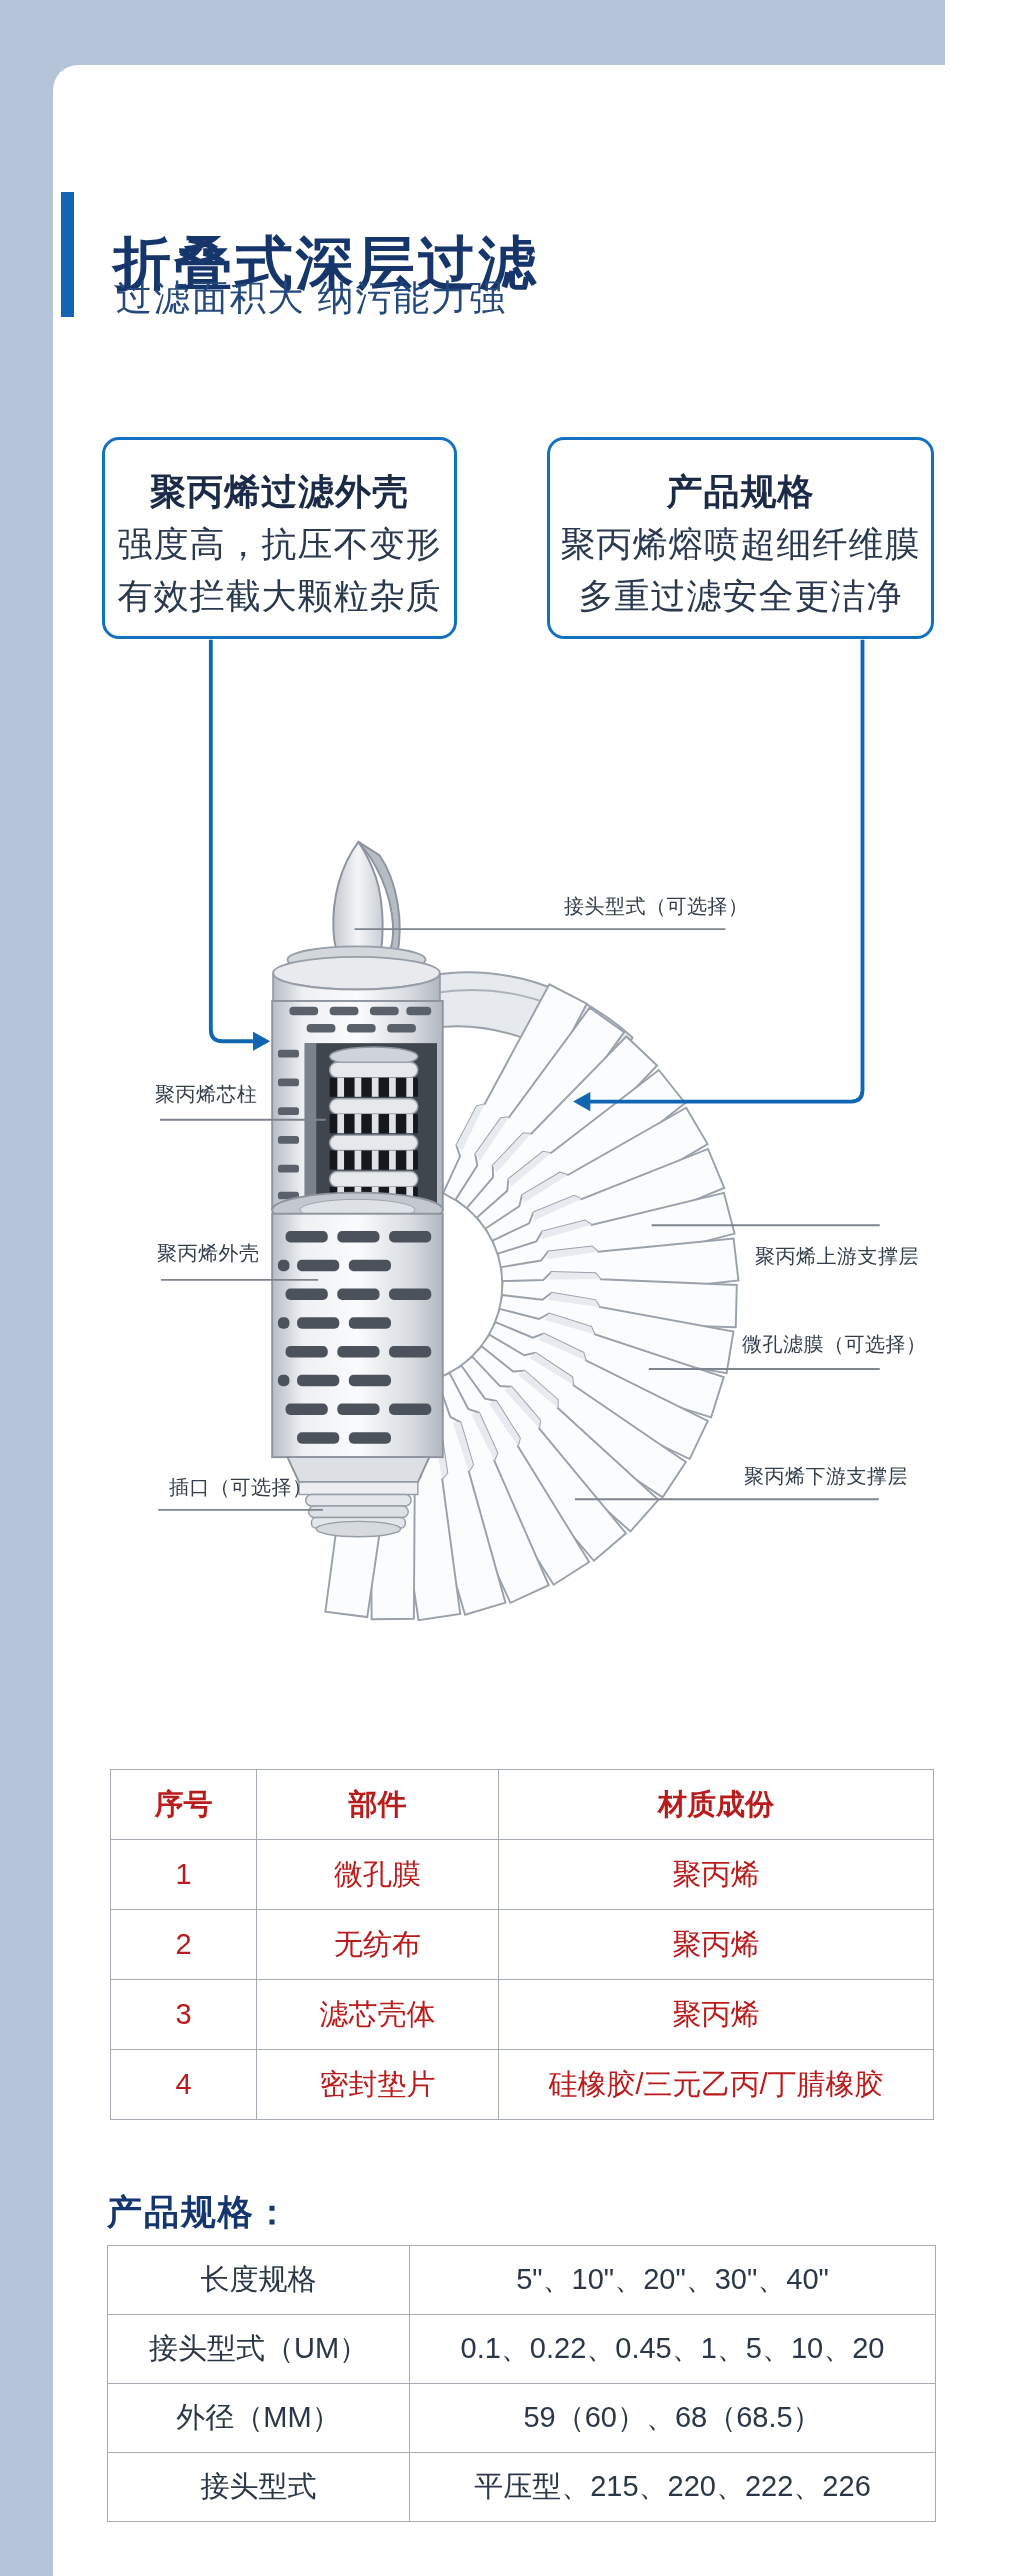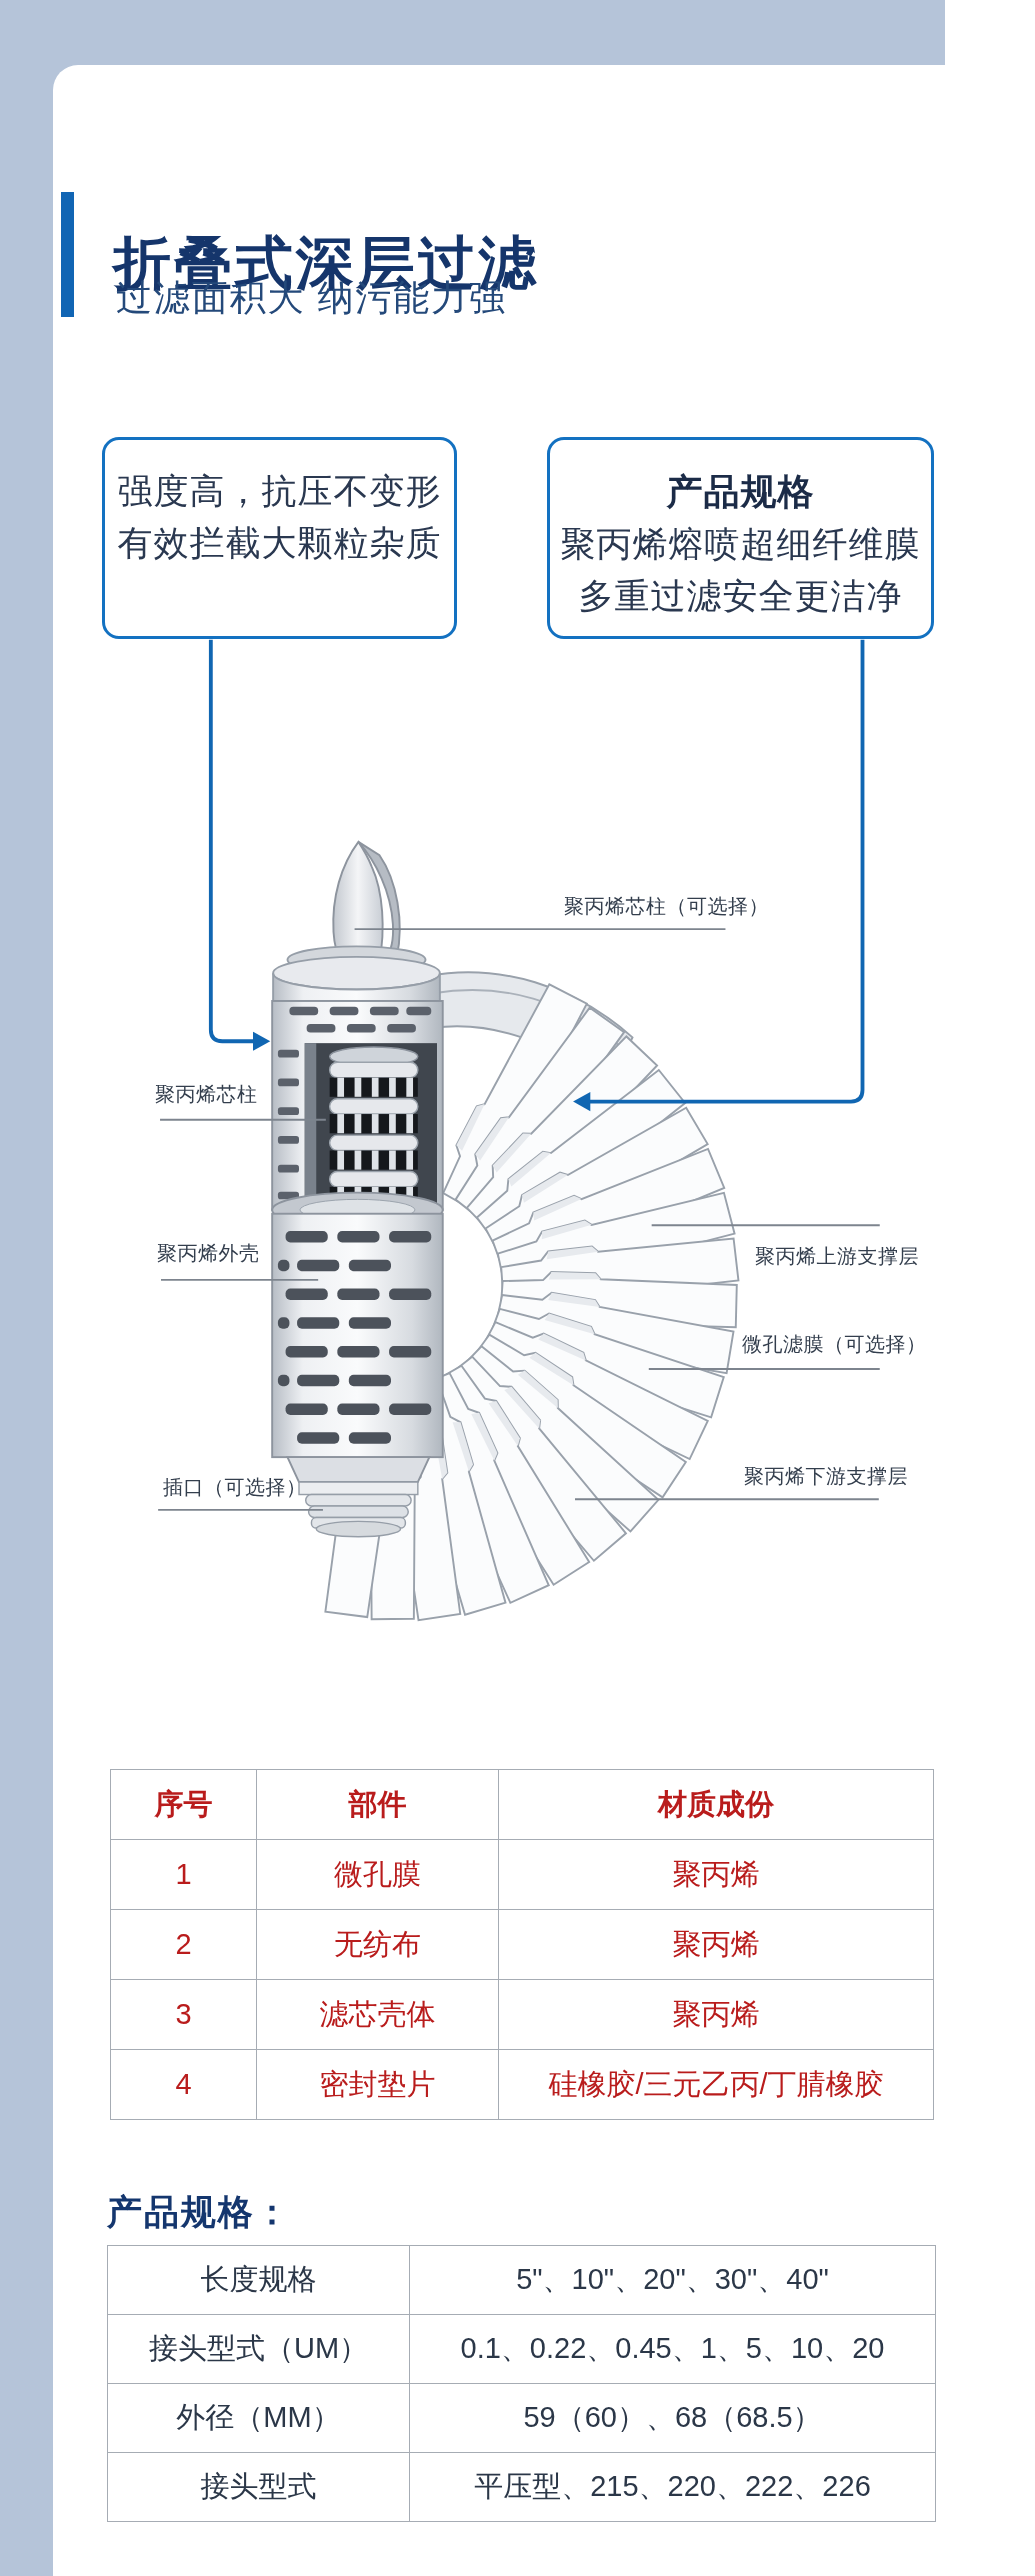--- a/index.html
+++ b/index.html
@@ -41,20 +41,21 @@
 <body>
 
 <div class="page">
   <div class="card"></div>
 
   <div class="accent-bar"></div>
   <h1 class="page-title">折叠式深层过滤</h1>
   <div class="page-subtitle">过滤面积大 纳污能力强</div>
 
   <div class="callout callout-left">
+    <div class="c-title">聚丙烯过滤外壳</div>
     <div class="c-line">强度高，抗压不变形</div>
     <div class="c-line">有效拦截大颗粒杂质</div>
   </div>
   <div class="callout callout-right">
     <div class="c-title">产品规格</div>
     <div class="c-line">聚丙烯熔喷超细纤维膜</div>
     <div class="c-line">多重过滤安全更洁净</div>
   </div>
 
   <svg class="abs" style="left:0;top:0;" width="1035" height="2576" viewBox="0 0 1080 2687">
@@ -218,24 +219,24 @@
     </g>
 
     <g>
       <path d="M220,667 L220,1074 Q220,1086 232,1086 L266,1086" fill="none" stroke="#1066b2" stroke-width="4"></path>
       <polygon points="264,1076 282,1086 264,1096" fill="#1066b2"></polygon>
       <path d="M900,667 L900,1137 Q900,1149 888,1149 L614,1149" fill="none" stroke="#1066b2" stroke-width="4"></path>
       <polygon points="616,1139 598,1149 616,1159" fill="#1066b2"></polygon>
     </g>
   </svg>
 
-  <div class="dlabel" style="left:564px;top:893px;">聚丙烯芯柱（可选择）</div>
+  <div class="dlabel" style="left:564px;top:893px;">接头型式（可选择）</div>
   <div class="dlabel" style="left:155px;top:1081px;">聚丙烯芯柱</div>
   <div class="dlabel" style="left:157px;top:1240px;">聚丙烯外壳</div>
-  <div class="dlabel" style="left:163px;top:1474px;">插口（可选择）</div>
+  <div class="dlabel" style="left:169px;top:1474px;">插口（可选择）</div>
   <div class="dlabel" style="left:740px;top:1243px;margin-left:15px;">聚丙烯上游支撑层</div>
   <div class="dlabel" style="left:742px;top:1331px;">微孔滤膜（可选择）</div>
   <div class="dlabel" style="left:744px;top:1463px;">聚丙烯下游支撑层</div>
 
   <table class="parts-table">
     <colgroup>
         <col style="width:146px">
         <col style="width:242px">
         <col style="width:435px">
       </colgroup>

